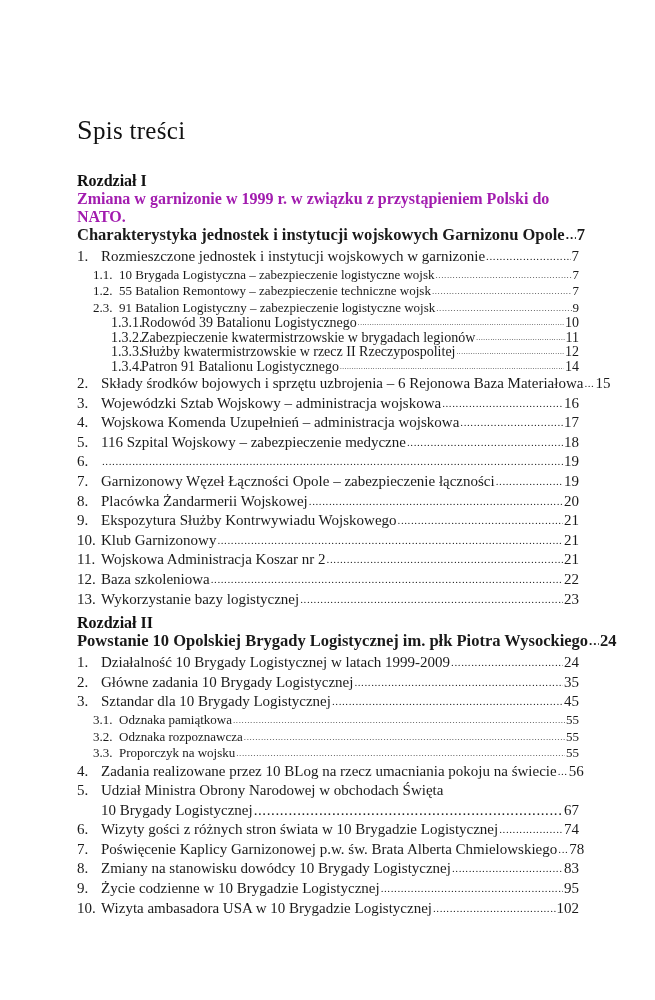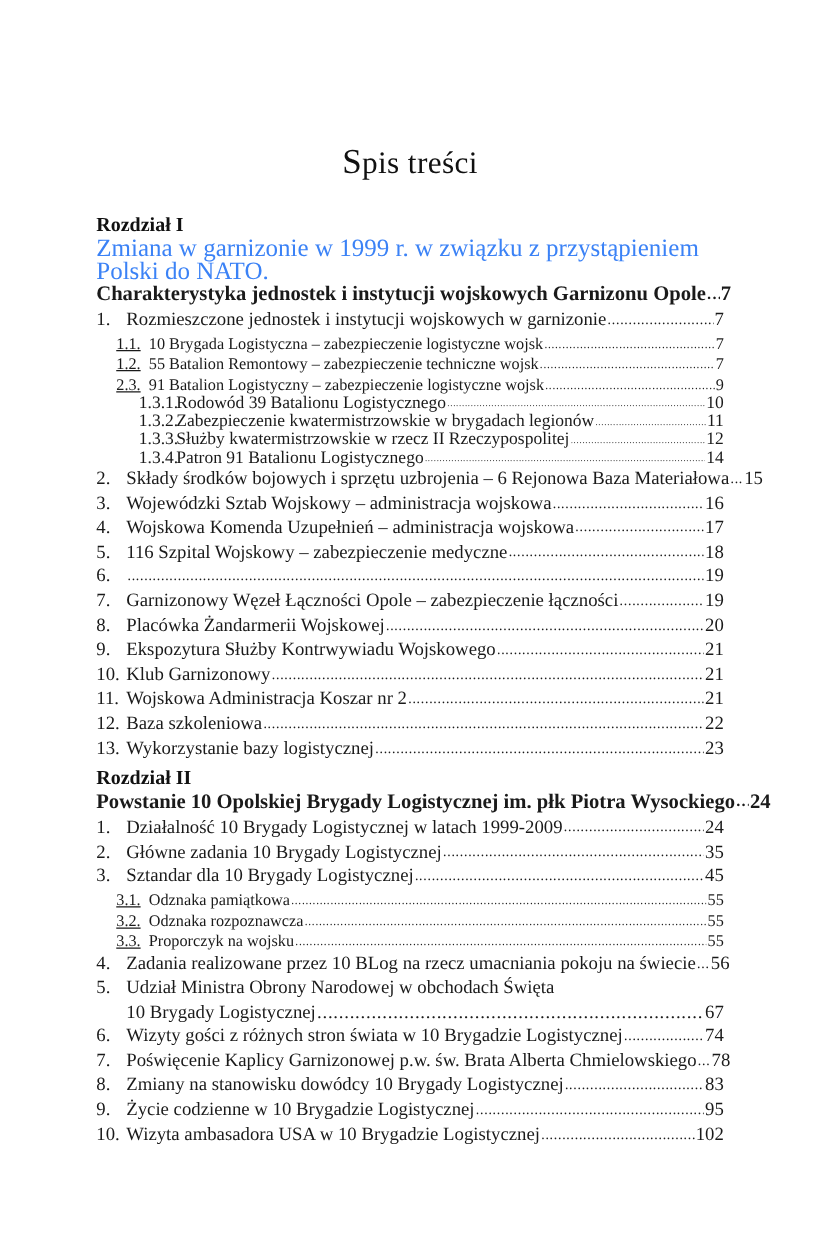--- a/index.html
+++ b/index.html
@@ -19,45 +19,45 @@
       position: absolute;
       left: 77px;
       top: 0;
       width: 502px;
     }
     .page-title {
       position: absolute;
       top: 114px;
       left: 0;
       width: 502px;
-      text-align: center;
+      text-align: left;
       font-size: 25px;
       letter-spacing: 0.3px;
       color: #111;
     }
     .page-title .cap {
       font-size: 28px;
     }
     .toc {
       position: absolute;
       top: 172px;
       left: 0;
       width: 502px;
     }
     .chapter-label {
       font-weight: bold;
       font-size: 16px;
       line-height: 18px;
       color: #111;
     }
     .chapter-title {
-      font-weight: normal;
-      font-size: 20px;
+      font-weight: bold;
+      font-size: 16px;
       line-height: 18px;
-      color: #3b82f6;
+      color: #a21caf;
     }
     .row {
       display: flex;
       align-items: center;
       white-space: nowrap;
     }
     .row .num {
       flex: 0 0 auto;
     }
     .row .text {
@@ -88,21 +88,20 @@
     .lvl1 .dots {
       font-size: 11px;
     }
     .lvl2 {
       font-size: 13px;
       line-height: 16.5px;
       padding-left: 16px;
     }
     .lvl2 .num {
       width: 26px;
-      text-decoration: underline;
     }
     .lvl2 .dots {
       font-size: 9px;
     }
     .lvl3 {
       font-size: 14px;
       line-height: 14.5px;
       padding-left: 34px;
     }
     .lvl3 .num {

